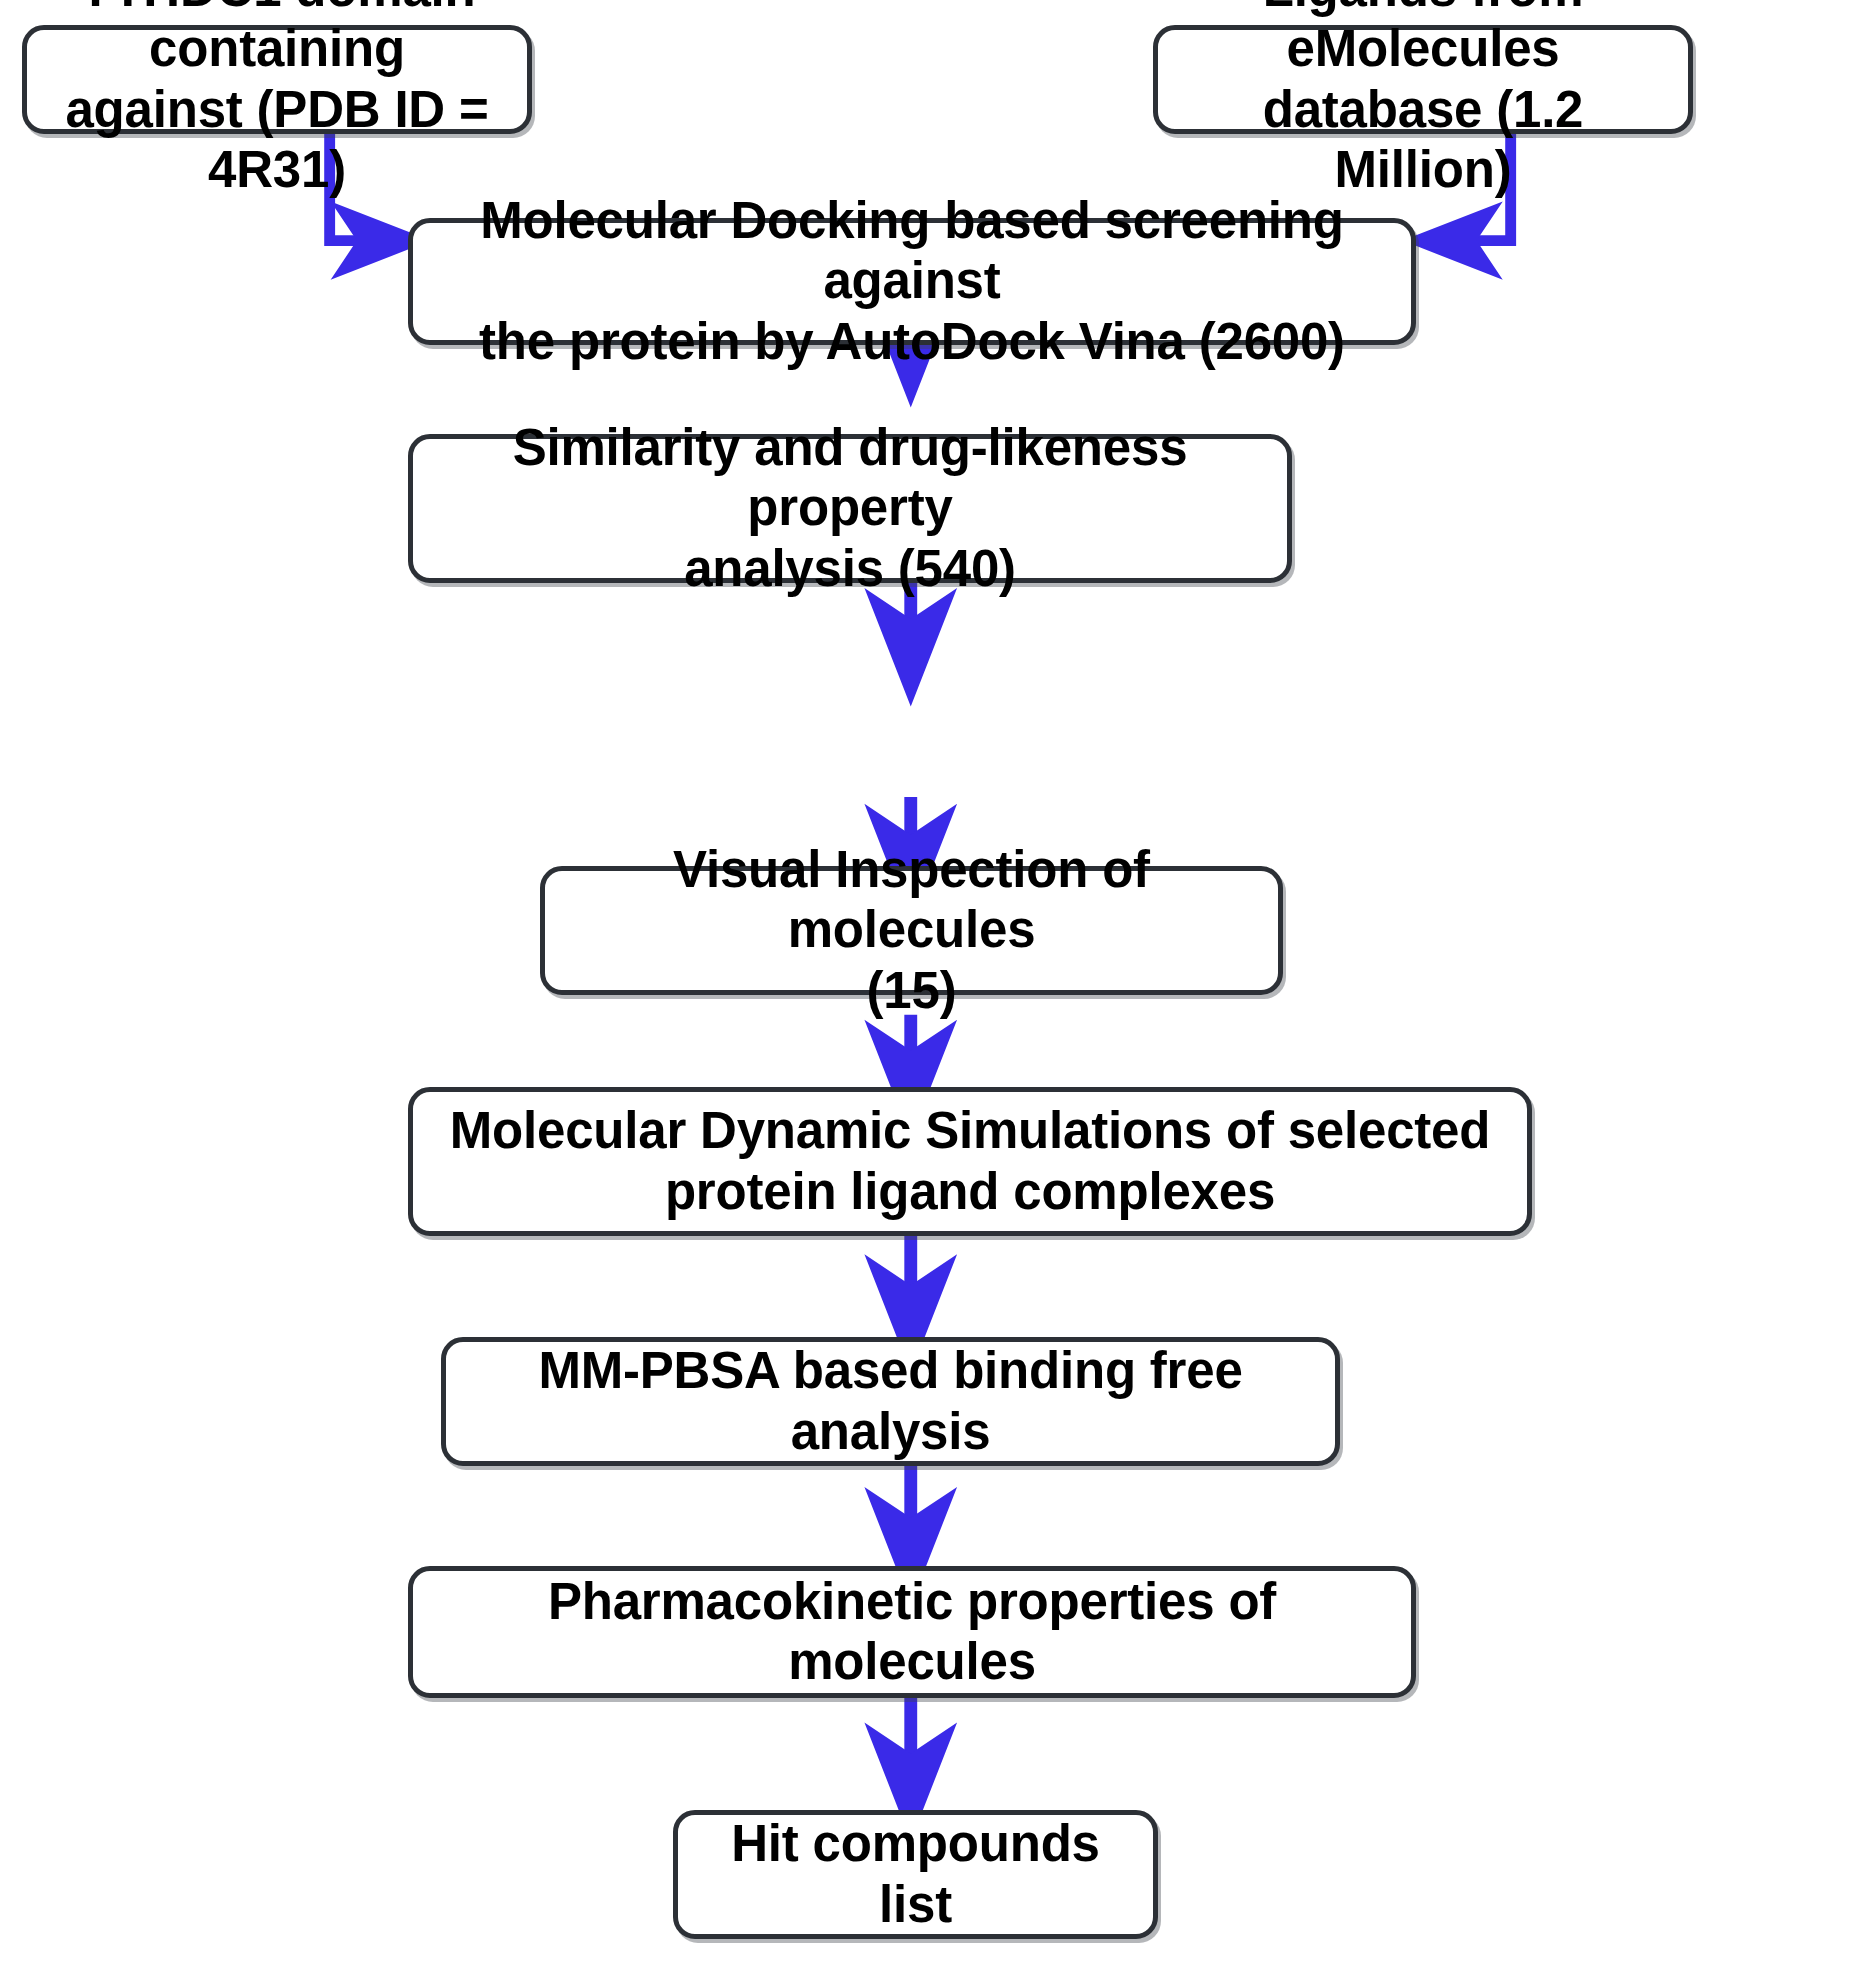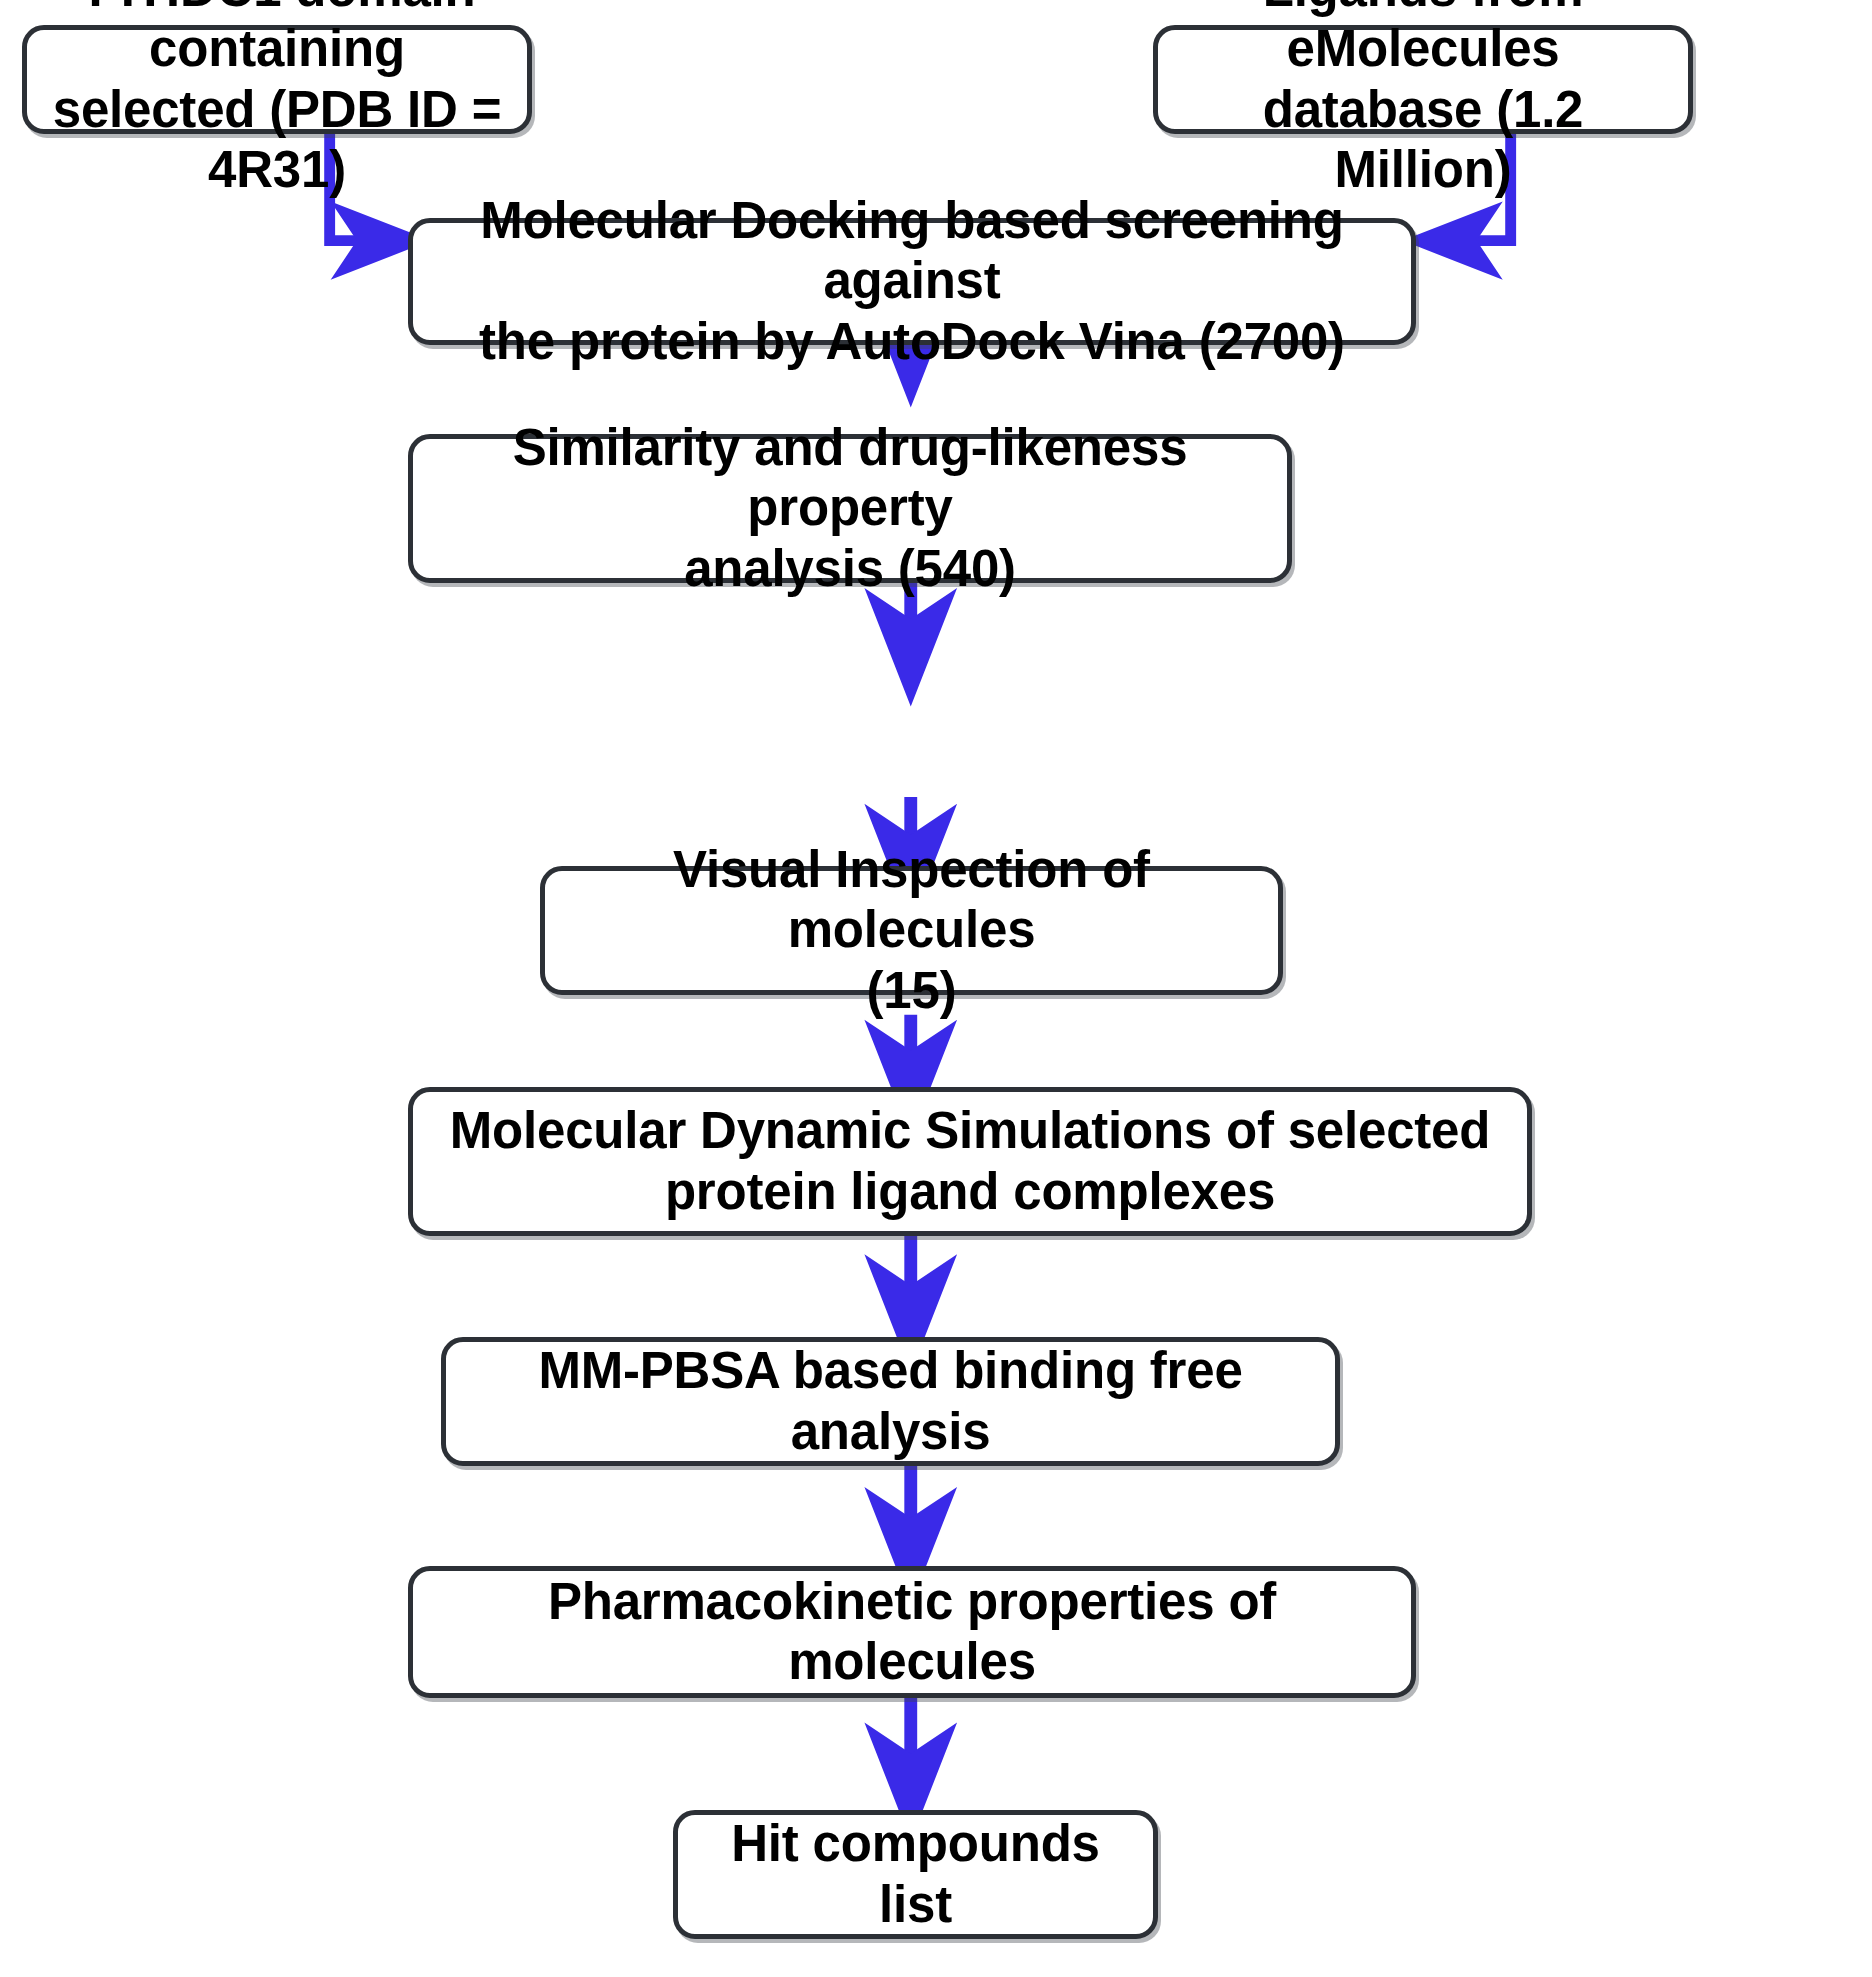--- a/index.html
+++ b/index.html
@@ -83,35 +83,35 @@
     </g>
 
     <g>
       <path d="M920,1715 L920,1818" fill="none" stroke="#3a2ae8" stroke-width="13" marker-end="url(#ah)"></path>
     </g>
   </svg>
 
   <div class="node t-52" style="left:22px;top:25px;width:510px;height:109px;">
     <span>
       <span>YTHDC1 domain containing</span>
-      <span>selected (PDB ID = 4R31)</span>
+      <span>against (PDB ID = 4R31)</span>
     </span>
   </div>
 
   <div class="node t-52" style="left:1153px;top:25px;width:540px;height:109px;">
     <span>
       <span>Ligands from eMolecules</span>
       <span>database (1.2 Million)</span>
     </span>
   </div>
 
   <div class="node t-52" style="left:408px;top:218px;width:1008px;height:127px;">
     <span>
       <span>Molecular Docking based screening against</span>
-      <span>the protein by AutoDock Vina  (2700)</span>
+      <span>the protein by AutoDock Vina  (2600)</span>
     </span>
   </div>
 
   <div class="node t-52" style="left:408px;top:434px;width:884px;height:149px;">
     <span>
       <span>Similarity and drug-likeness property</span>
       <span>analysis (540)</span>
     </span>
   </div>
 

